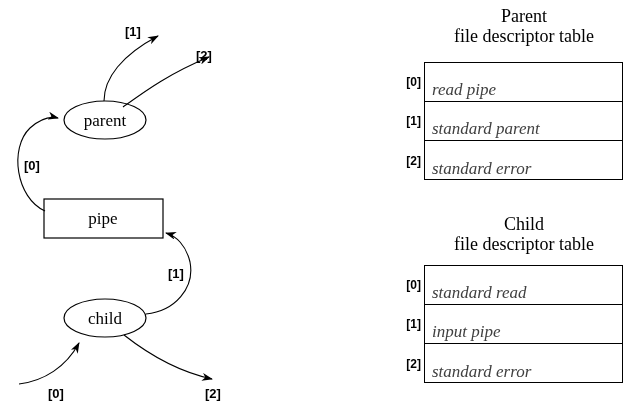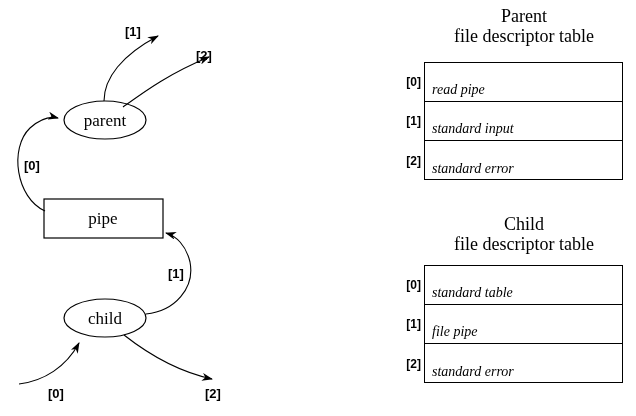--- a/index.html
+++ b/index.html
@@ -64,23 +64,23 @@
     height: 39px;
     box-sizing: border-box;
     border-bottom: 1px solid #000000;
     display: flex;
     align-items: center;
   }
   .fd-row:last-child { border-bottom: none; }
   .fd-value {
     font-family: "Liberation Serif", "DejaVu Serif", serif;
     font-style: italic;
-    font-size: 14px;
+    font-size: 17px;
     padding-left: 7px;
-    color: #000000;
+    color: #404040;
     white-space: nowrap;
     margin-top: 16px;
   }
   .fd-index {
     position: absolute;
     width: 22px;
     text-align: right;
     font-family: "Liberation Sans", "DejaVu Sans", sans-serif;
     font-size: 12px;
     font-weight: bold;
@@ -142,43 +142,43 @@
     </div>
   </div>
 
   <div class="fd-table" style="left:424px; top:62px; width:199px; height:118px;">
     <div class="fd-row">
       <span class="fd-index" style="left:-26px;">[0]</span>
       <span class="fd-value">read pipe</span>
     </div>
     <div class="fd-row">
       <span class="fd-index" style="left:-26px;">[1]</span>
-      <span class="fd-value">standard input</span>
+      <span class="fd-value">standard parent</span>
     </div>
     <div class="fd-row">
       <span class="fd-index" style="left:-26px;">[2]</span>
       <span class="fd-value">standard error</span>
     </div>
   </div>
 
   <div class="table-block" style="left:424px; top:214px; width:200px;">
     <div class="table-title">
       <span>Child</span>
       <span class="line2">file descriptor table</span>
     </div>
   </div>
 
   <div class="fd-table" style="left:424px; top:265px; width:199px; height:118px;">
     <div class="fd-row">
       <span class="fd-index" style="left:-26px;">[0]</span>
-      <span class="fd-value">standard table</span>
+      <span class="fd-value">standard read</span>
     </div>
     <div class="fd-row">
       <span class="fd-index" style="left:-26px;">[1]</span>
-      <span class="fd-value">file pipe</span>
+      <span class="fd-value">input pipe</span>
     </div>
     <div class="fd-row">
       <span class="fd-index" style="left:-26px;">[2]</span>
       <span class="fd-value">standard error</span>
     </div>
   </div>
 
 </div>
 
 </body></html>

